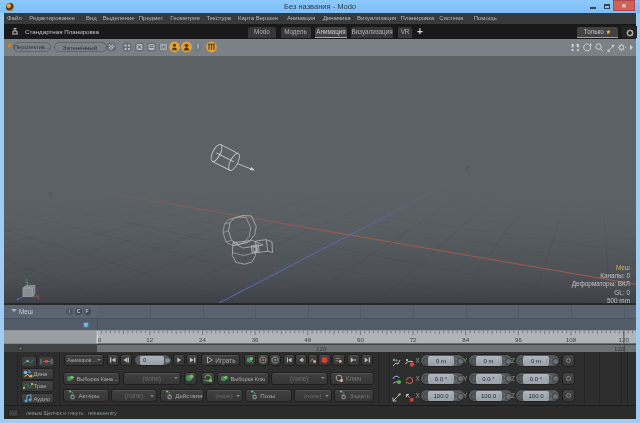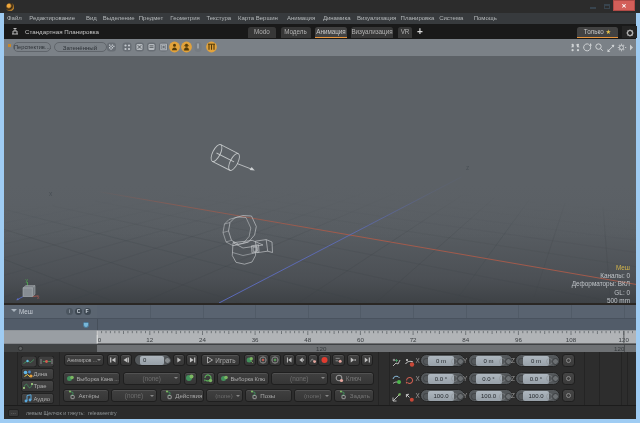--- a/index.html
+++ b/index.html
@@ -39,20 +39,23 @@
 .pillf{position:absolute;height:13px;background:#54585b;border:1px solid #222;border-radius:6.5px;}
 .pillf .inner{position:absolute;left:7px;top:1px;height:10px;background:linear-gradient(#aeb7bf,#97a0a8);border-radius:2px;font-size:6px;color:#24282c;text-align:center;}
 .pillf .k1{position:absolute;top:2.5px;width:7px;height:7px;border-radius:50%;border:1px solid #8a8e91;opacity:.55;}
 .pillf .k2{position:absolute;top:2.5px;width:7px;height:7px;border-radius:50%;background:#6b6f72;border:1px solid #3a3d3f;}
 .xyz{position:absolute;font-size:6.4px;color:#9a9a9a;}
 .cbtn{position:absolute;width:13px;height:13px;background:linear-gradient(#454545,#3a3a3a);border:1px solid #1f1f1f;border-radius:3.5px;}
 .cbtn i{position:absolute;left:3px;top:3px;width:5px;height:5px;border-radius:50%;border:1.2px solid #8a8a8a;}
 .statusbar{left:4px;top:405px;width:632px;height:14px;background:#2b2b2b;border-top:1px solid #1c1c1c;}
 </style></head><body>
 <div class="win">
+ <div class="abs title">
+      <span class="abs txt">Без названия - Modo</span>
+    </div>
  <div class="abs bL"></div>
     <div class="abs bR"></div>
     <div class="abs bB"></div>
  <div class="abs appico"></div>
  <div class="abs minbtn"></div>
  <div class="abs maxbtn"></div>
  <div class="abs closebtn">
       <span>✕</span>
     </div>
  <div class="abs menu">

